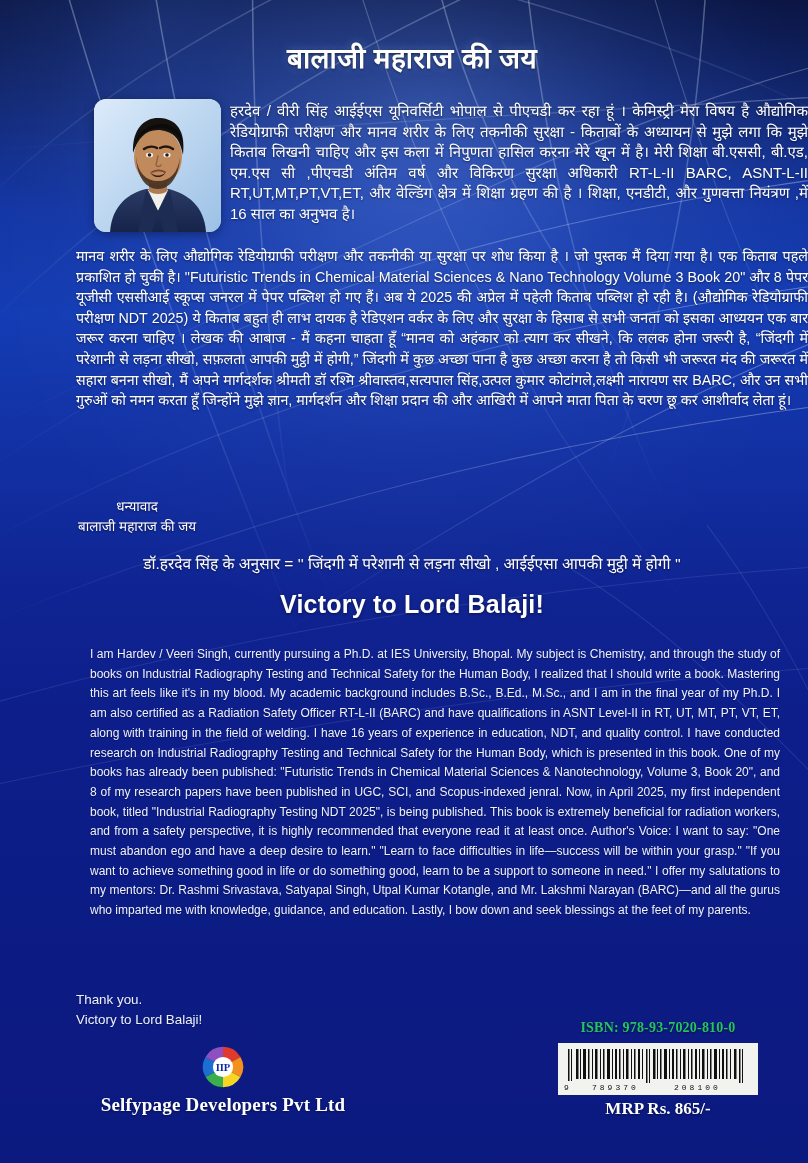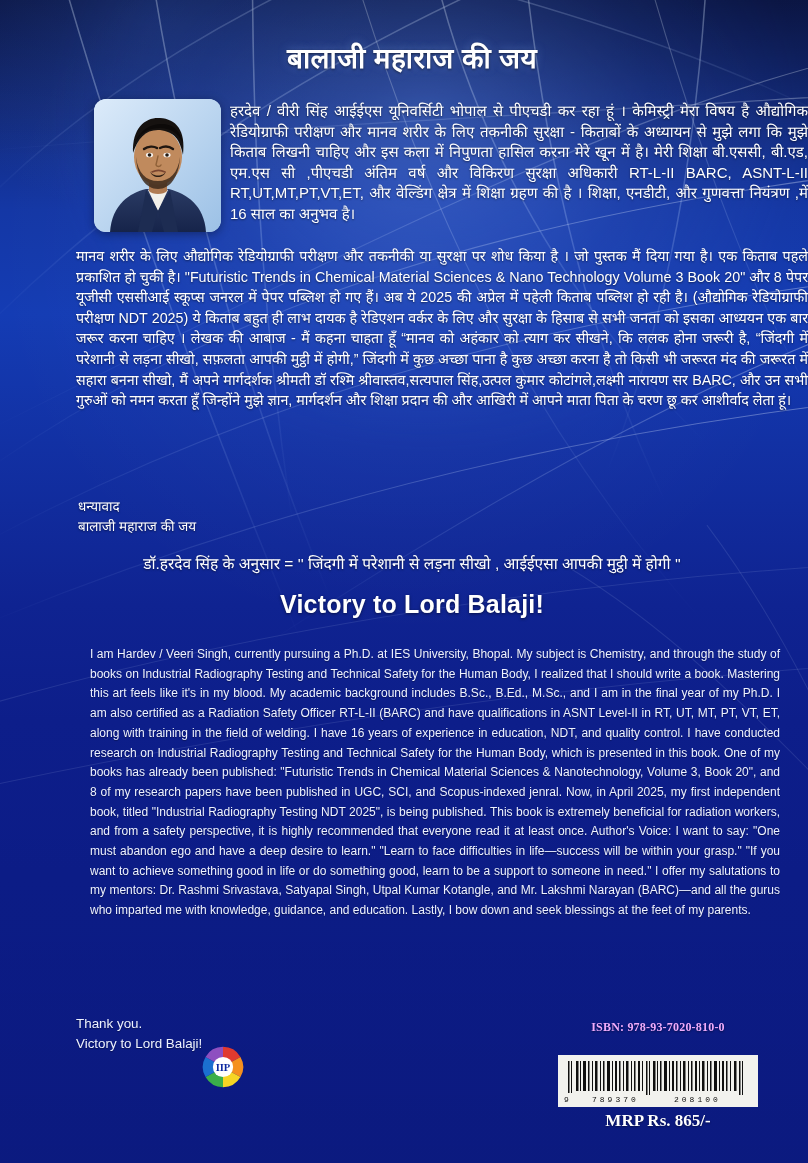--- a/index.html
+++ b/index.html
@@ -121,20 +121,21 @@
   }
 
   .hi-thanks {
     position: absolute;
     left: 70px;
     top: 497px;
     color: #ffffff;
     font-size: 13.5px;
     line-height: 20px;
     text-shadow: 0 1px 2px rgba(0,0,0,0.5);
+    text-align: center;
   }
 
   .hi-quote {
     position: absolute;
     left: 0;
     top: 552px;
     width: 100%;
     text-align: center;
     color: #ffffff;
     font-size: 15.5px;
@@ -162,21 +163,21 @@
     color: #eef2ff;
     font-size: 12px;
     line-height: 19.7px;
     text-align: justify;
     text-shadow: 0 1px 1px rgba(0,0,0,0.35);
   }
 
   .en-thanks {
     position: absolute;
     left: 68px;
-    top: 1014px;
+    top: 990px;
     color: #eef2ff;
     font-size: 13.4px;
     line-height: 19.5px;
     text-shadow: 0 1px 1px rgba(0,0,0,0.35);
   }
 
   
   .pub-block {
     position: absolute;
     left: 70px;
@@ -201,26 +202,26 @@
 
   
   .isbn-block {
     position: absolute;
     left: 520px;
     top: 1020px;
     width: 260px;
     text-align: center;
   }
   .isbn-text {
-    color: #f0abfc;
+    color: #22c55e;
     font-family: "Liberation Serif", "DejaVu Serif", serif;
     font-weight: bold;
-    font-size: 12px;
+    font-size: 14px;
     letter-spacing: 0.2px;
-    margin-bottom: 20px;
+    margin-bottom: 7px;
     text-shadow: 0 1px 2px rgba(0,0,0,0.45);
   }
   .barcode-box {
     width: 200px;
     height: 52px;
     margin: 0 auto;
     background: #f2f2ee;
     padding: 3px 6px 1px 6px;
     box-sizing: border-box;
   }
@@ -367,20 +368,21 @@
           <path d="M50,6 A44,44 0 0,1 88,28 L66,40 A20,20 0 0,0 50,30 Z" fill="#e03a2f"></path>
           <path d="M88,28 A44,44 0 0,1 88,72 L66,60 A20,20 0 0,0 66,40 Z" fill="#f5901e"></path>
           <path d="M88,72 A44,44 0 0,1 50,94 L50,70 A20,20 0 0,0 66,60 Z" fill="#f6d524"></path>
           <path d="M50,94 A44,44 0 0,1 12,72 L34,60 A20,20 0 0,0 50,70 Z" fill="#3aae4a"></path>
           <path d="M12,72 A44,44 0 0,1 12,28 L34,40 A20,20 0 0,0 34,60 Z" fill="#1b6fd0"></path>
           <path d="M12,28 A44,44 0 0,1 50,6 L50,30 A20,20 0 0,0 34,40 Z" fill="#8e4fc0"></path>
           <circle cx="50" cy="50" r="22" fill="#ffffff"></circle>
           <text x="50" y="59" text-anchor="middle" font-family="Liberation Serif, serif" font-size="23" font-weight="bold" fill="#0d2aa0">IIP</text>
         </g>
       </svg>
+      <div class="pub-name">Selfypage Developers Pvt Ltd</div>
     </div>
 
     <div class="isbn-block">
       <div class="isbn-text">ISBN: 978-93-7020-810-0</div>
 
       <div class="barcode-box">
         <svg class="barcode-svg" viewBox="0 0 188 46" xmlns="http://www.w3.org/2000/svg">
           <rect x="0" y="0" width="188" height="46" fill="#f2f2ee"></rect>
           <g fill="#101010">
             <rect x="4" y="2" width="1.5" height="32"></rect>

